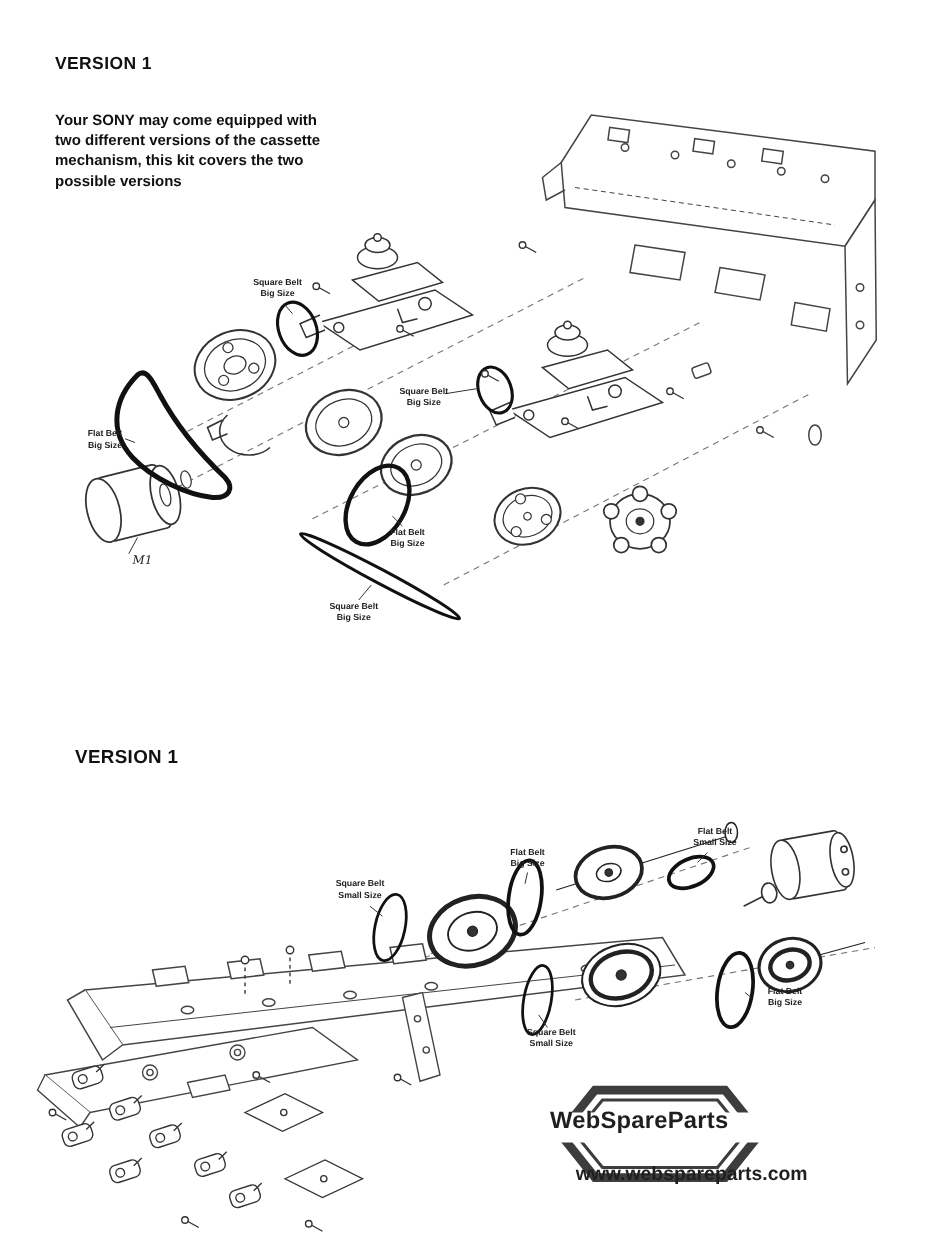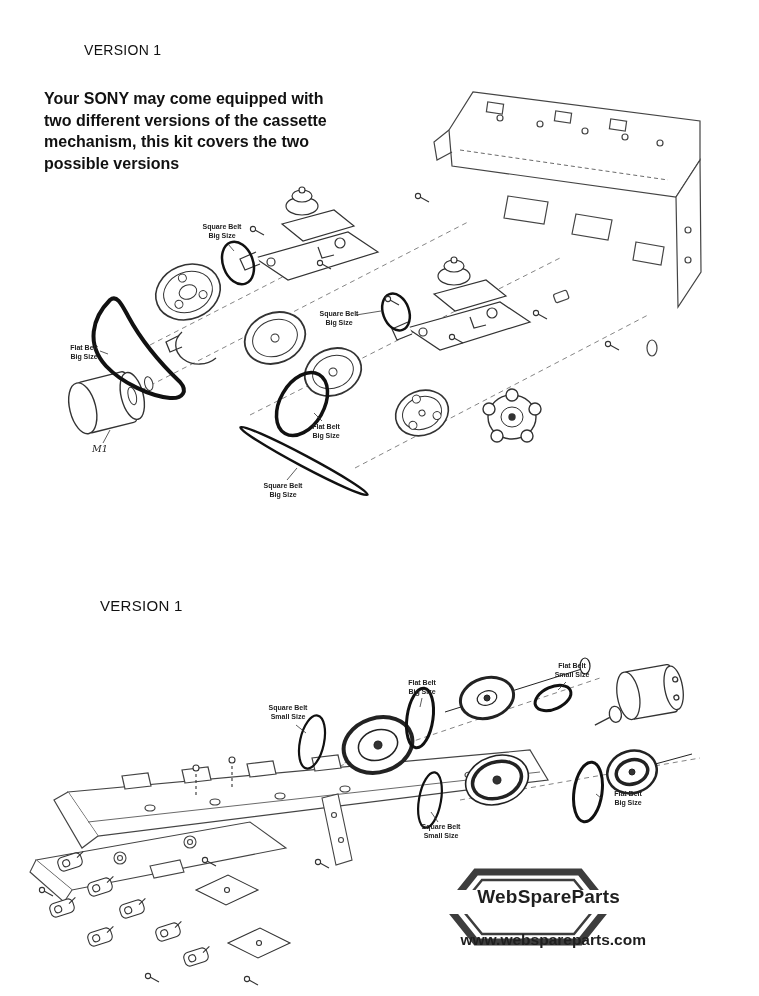--- a/index.html
+++ b/index.html
@@ -6,47 +6,46 @@
   #page{
     position:relative;
     width:759px;height:996px;
     background:#ffffff;
     font-family:"Liberation Sans",sans-serif;
     color:#1a1a1a;
     overflow:hidden;
   }
   .heading{
     position:absolute;
-    font-weight:normal;
+    font-weight:bold;
     color:#111;
     letter-spacing:.3px;
-    margin-left:40px;
   }
   #v1-heading{left:44px;top:42px;font-size:14px;}
   #v2-heading{left:60px;top:597px;font-size:15px;}
   #v1-desc{
     position:absolute;left:44px;top:88px;width:300px;
-    font-size:16px;font-weight:bold;line-height:1.35;
+    font-size:12px;font-weight:bold;line-height:1.35;
     white-space:pre-line;color:#111;
   }
   .belt-label{
     position:absolute;
     transform:translate(-50%,0);
     font-size:7px;font-weight:700;line-height:1.3;
     text-align:center;white-space:pre-line;color:#222;
   }
   .m1-label{
     position:absolute;
     font-size:9.5px;font-style:italic;
     font-family:"DejaVu Serif",serif;color:#222;
   }
   svg{position:absolute;left:0;top:0;}
   #footer-logo-text{
     position:absolute;left:440px;top:886px;width:180px;
-    text-align:right;font-size:19px;font-weight:bold;color:#1f1f1f;
+    text-align:left;font-size:19px;font-weight:bold;color:#1f1f1f;
     letter-spacing:.2px;
   }
   #footer-site{
     position:absolute;left:420px;top:931px;width:226px;
     text-align:right;font-size:15.5px;font-weight:bold;color:#1f1f1f;
   }
 </style>
 </head>
 <body>
 
@@ -206,21 +205,21 @@
   <div class="belt-label" style="left:222px;top:222px;">Square Belt
 Big Size</div>
   <div class="belt-label" style="left:339px;top:309px;">Square Belt
 Big Size</div>
   <div class="belt-label" style="left:84px;top:343px;">Flat Belt
 Big Size</div>
   <div class="belt-label" style="left:326px;top:422px;">Flat Belt
 Big Size</div>
   <div class="belt-label" style="left:283px;top:481px;">Square Belt
 Big Size</div>
-  <div class="m1-label" style="left:92px;top:443px;">M1</div>
+  <div class="m1-label" style="left:106px;top:443px;">M1</div>
 
   <div id="v2-heading" class="heading">VERSION 1</div>
 
   <svg id="v2-svg" width="759" height="436" viewBox="0 0 759 436" style="top:560px;">
     <defs>
       <g id="screw2" stroke="#333" stroke-width="1.1" fill="#fff">
         <circle r="2.6"></circle>
         <path d="M 2,1 L 11,6"></path>
       </g>
       <g id="latch" stroke="#333" stroke-width="1.1" fill="#fff">

